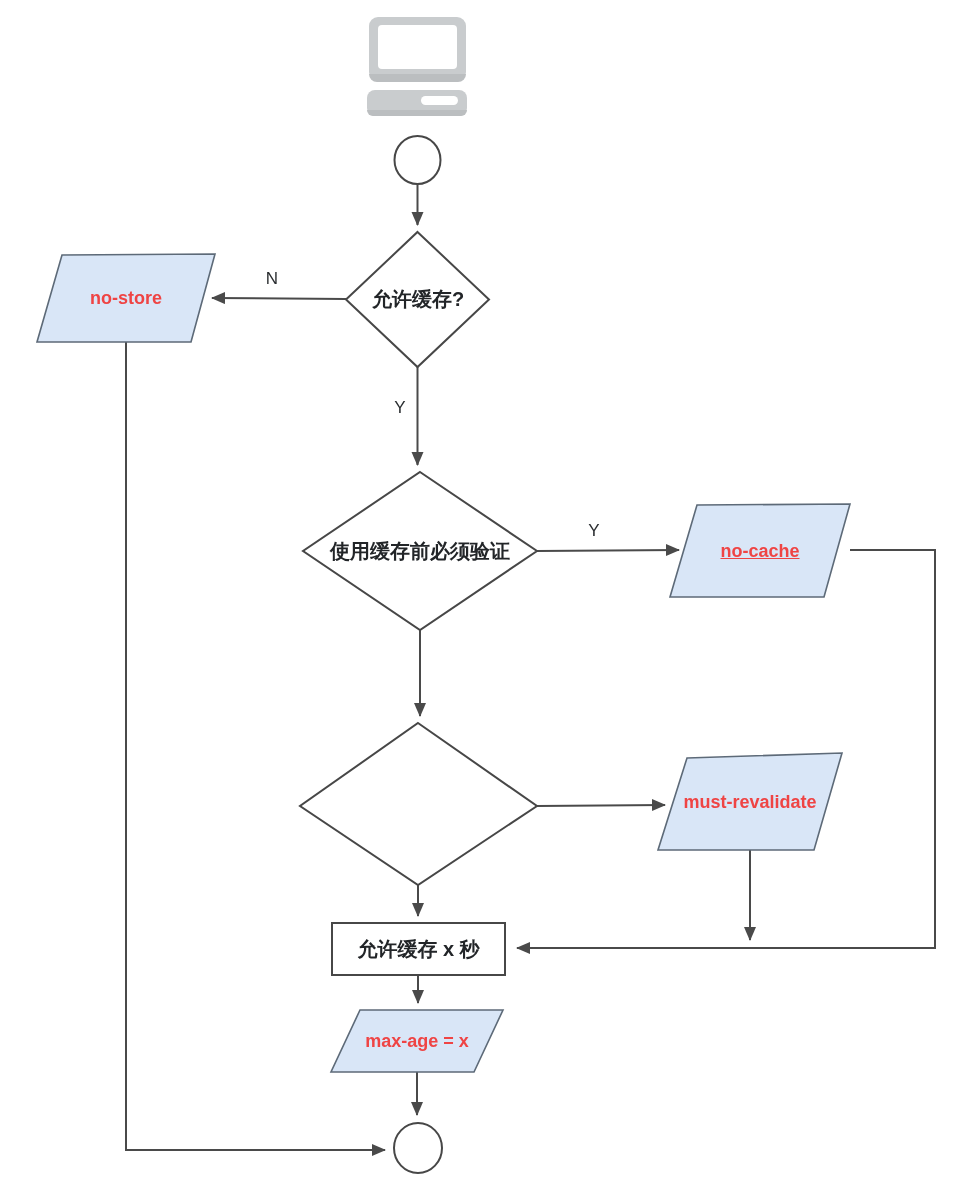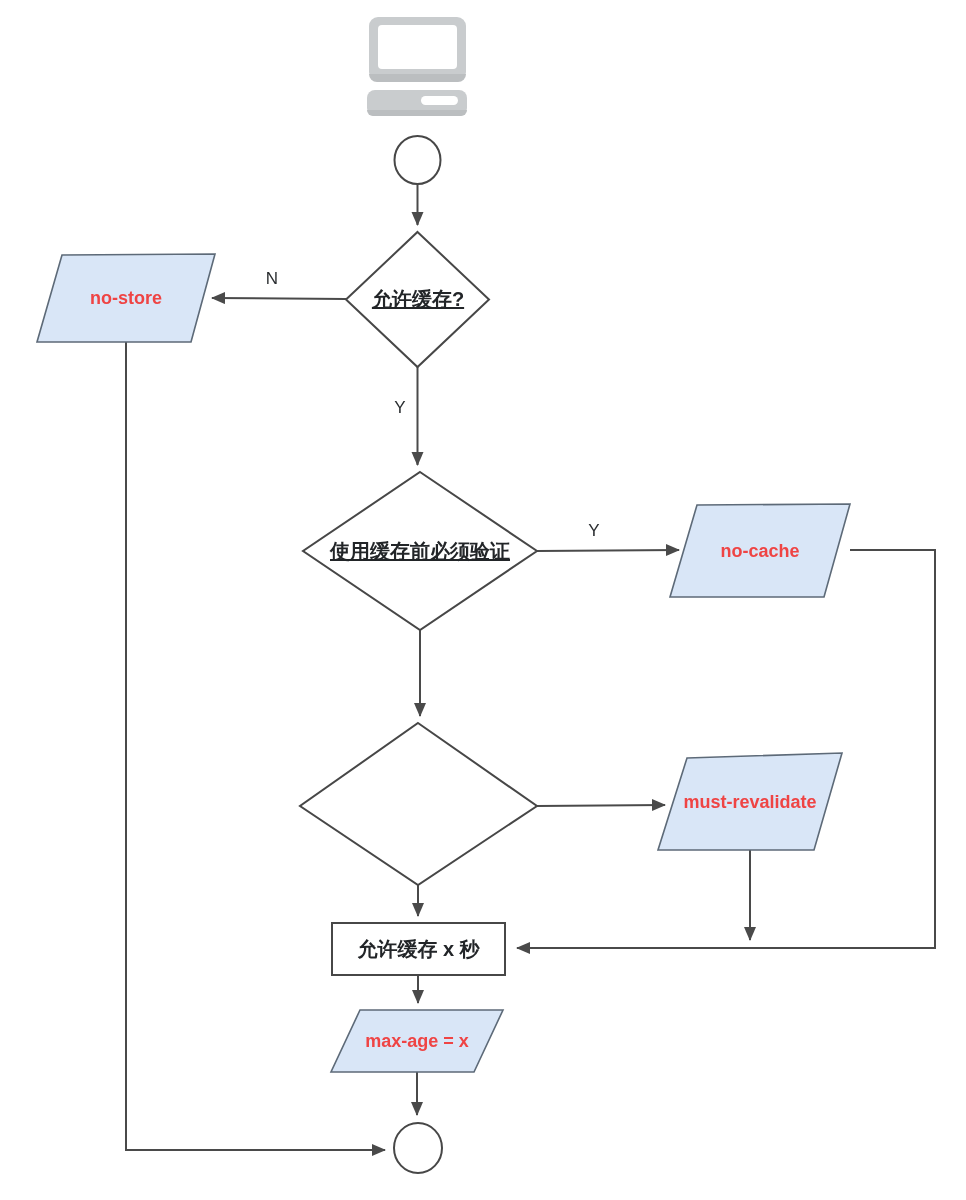--- a/index.html
+++ b/index.html
@@ -20,21 +20,21 @@
     position: absolute;
     display: flex;
     align-items: center;
     justify-content: center;
     text-align: center;
     color: #1d2430;
     line-height: 1.15;
     white-space: nowrap;
     pointer-events: none;
   }
-  .diamond-lbl { font-size: 20px; font-weight: 600; color: #222528; text-decoration: underline; }
+  .diamond-lbl { font-size: 20px; font-weight: 600; color: #222528; }
   .process-lbl { font-size: 20px; font-weight: 600; color: #222528; }
   .io-lbl      { font-size: 18px; font-weight: 600; color: #ef4444; }
   .edge-lbl    { font-size: 17px; font-weight: 500; color: #2b2e31; }
 
   
   .pc { position: absolute; }
   .pc-monitor {
     position: absolute; left: 369px; top: 17px;
     width: 97px; height: 64px;
     background: #c9ccce; border-radius: 9px;
@@ -118,21 +118,21 @@
 
   <div class="lbl diamond-lbl" style="left:348px; top:282px; width:140px; height:35px;">允许缓存?</div>
 
   <div class="lbl diamond-lbl" style="left:310px; top:533px; width:220px; height:36px;">使用缓存前必须验证</div>
 
 
   <div class="lbl process-lbl" style="left:336px; top:931px; width:165px; height:36px;">允许缓存 x 秒</div>
 
   <div class="lbl io-lbl" style="left:56px; top:283px; width:140px; height:30px;">no-store</div>
 
-  <div class="lbl io-lbl" style="left:690px; top:536px; width:140px; height:30px;">no-cache</div>
+  <div class="lbl io-lbl" style="left:690px; top:536px; width:140px; height:30px;text-decoration:underline;">no-cache</div>
 
   <div class="lbl io-lbl" style="left:666px; top:787px; width:168px; height:30px;">must-revalidate</div>
 
   <div class="lbl io-lbl" style="left:347px; top:1026px; width:140px; height:30px;">max-age = x</div>
 
   <div class="lbl edge-lbl" style="left:252px; top:266px; width:40px; height:26px;">N</div>
 
   <div class="lbl edge-lbl" style="left:380px; top:395px; width:40px; height:26px;">Y</div>
 
   <div class="lbl edge-lbl" style="left:574px; top:518px; width:40px; height:26px;">Y</div>

